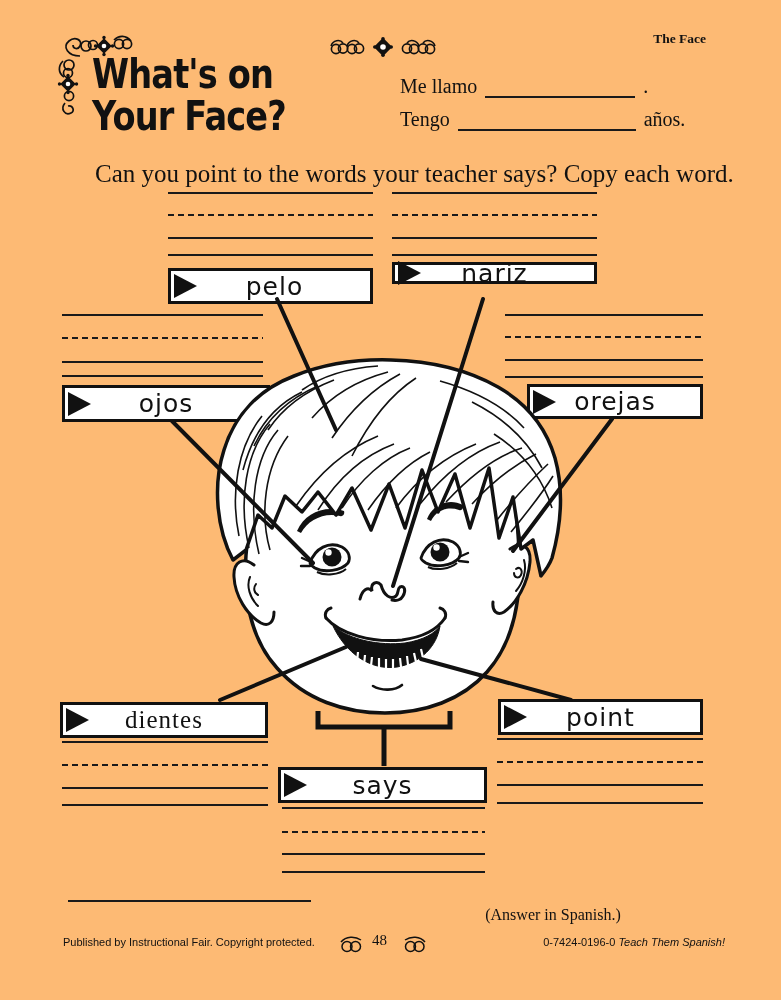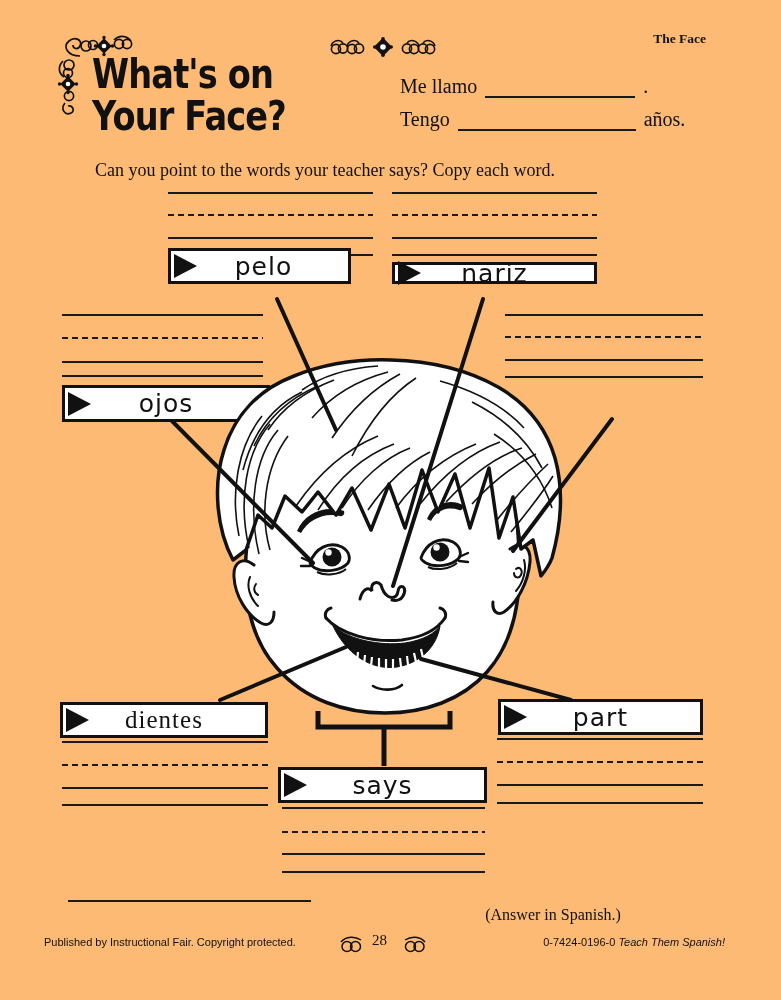--- a/index.html
+++ b/index.html
@@ -12,25 +12,25 @@
   .wordbox{position:absolute;box-sizing:border-box;border:3px solid #111;background:#fff;
            display:flex;align-items:center;justify-content:center;
            font-family:"DejaVu Sans",sans-serif;font-size:25px;letter-spacing:1px;color:#111;}
   .tri{position:absolute;left:3px;top:50%;transform:translateY(-50%);width:0;height:0;
        border-top:12px solid transparent;border-bottom:12px solid transparent;border-left:23px solid #111;}
   .title{position:absolute;left:92px;top:53px;font-family:"DejaVu Sans",sans-serif;font-weight:bold;
          font-size:40px;line-height:42px;letter-spacing:-1px;transform:scaleX(0.84);transform-origin:left top;white-space:nowrap;}
   .nameRow{position:absolute;font-size:20px;display:flex;align-items:flex-end;white-space:nowrap;}
   .blank{display:inline-block;border-bottom:2.5px solid #1a1a1a;height:24px;margin:0 8px;}
   .tagFace{position:absolute;left:600px;top:31px;width:106px;text-align:right;font-weight:bold;font-size:13.5px;}
-  .instr{position:absolute;left:95px;top:160px;font-size:18px;white-space:nowrap;}
+  .instr{position:absolute;left:95px;top:160px;font-size:25px;white-space:nowrap;}
   .question{position:absolute;left:62px;top:882px;font-size:20px;white-space:nowrap;}
   .qblank{display:inline-block;border-bottom:2.5px solid #1a1a1a;height:18px;width:243px;margin-left:6px;}
   .note{position:absolute;left:468px;top:906px;width:170px;text-align:center;font-size:16px;}
-  .footL{position:absolute;left:44px;top:936px;font-size:11px;font-family:"Liberation Sans",sans-serif;}
+  .footL{position:absolute;left:63px;top:936px;font-size:11px;font-family:"Liberation Sans",sans-serif;}
   .footR{position:absolute;right:56px;top:936px;font-size:11px;font-family:"Liberation Sans",sans-serif;}
   .pageNum{position:absolute;left:372px;top:932px;font-size:15px;}
   svg{display:block;}
   .overlay{position:absolute;left:0;top:0;pointer-events:none;}
 </style>
 </head>
 <body>
 
 <div class="page">
 
@@ -136,39 +136,43 @@
   <div class="wline" style="left:497px;top:738px;width:206px;"></div>
   <div class="wline dashed" style="left:497px;top:761px;width:206px;"></div>
   <div class="wline" style="left:497px;top:784px;width:206px;"></div>
   <div class="wline thin" style="left:497px;top:802px;width:206px;"></div>
 
   <div class="wline" style="left:282px;top:807px;width:203px;"></div>
   <div class="wline dashed" style="left:282px;top:831px;width:203px;"></div>
   <div class="wline" style="left:282px;top:853px;width:203px;"></div>
   <div class="wline thin" style="left:282px;top:871px;width:203px;"></div>
 
-  <div class="wordbox" style="left:168px;top:248px;width:183px;height:36px;padding-left:8px;">
+  <div class="wordbox" style="left:168px;top:268px;width:205px;height:36px;padding-left:8px;">
     <span class="tri"></span>
     <span>pelo</span>
   </div>
   <div class="wordbox" style="left:392px;top:262px;width:205px;height:22px;">
     <span class="tri"></span>
     <span>nariz</span>
   </div>
   <div class="wordbox" style="left:62px;top:385px;width:208px;height:37px;">
     <span class="tri"></span>
     <span>ojos</span>
   </div>
+  <div class="wordbox" style="left:527px;top:384px;width:176px;height:35px;">
+    <span class="tri"></span>
+    <span>orejas</span>
+  </div>
   <div class="wordbox" style="left:60px;top:702px;width:208px;height:36px;font-family:Liberation Serif, serif;">
     <span class="tri"></span>
     <span>dientes</span>
   </div>
   <div class="wordbox" style="left:498px;top:699px;width:205px;height:36px;">
     <span class="tri"></span>
-    <span>part</span>
+    <span>point</span>
   </div>
   <div class="wordbox" style="left:278px;top:767px;width:209px;height:36px;">
     <span class="tri"></span>
     <span>says</span>
   </div>
 
   <svg class="overlay" width="781" height="1000" viewBox="0 0 781 1000">
 
     <path d="M 246,555 C 243,600 252,640 277,668 C 305,700 345,713 385,713 C 425,713 462,700 487,672
              C 511,645 522,605 519,552 C 517,500 508,450 488,418 C 462,380 320,378 294,415
@@ -273,21 +277,21 @@
   <div class="note">(Answer in Spanish.)</div>
 
   <div class="footL">Published by Instructional Fair. Copyright protected.</div>
   <svg class="abs" style="left:338px;top:936px;" width="30" height="17" viewBox="0 0 30 17">
     <g stroke="#111" stroke-width="1.5" fill="none">
       <circle cx="9" cy="10.5" r="5"></circle>
         <circle cx="17.5" cy="10.5" r="5"></circle>
       <path d="M3,6 C8,0 17,0 23,4"></path>
     </g>
   </svg>
-  <div class="pageNum">28</div>
+  <div class="pageNum">48</div>
   <svg class="abs" style="left:398px;top:936px;transform:scaleX(-1);" width="30" height="17" viewBox="0 0 30 17">
     <g stroke="#111" stroke-width="1.5" fill="none">
       <circle cx="9" cy="10.5" r="5"></circle>
         <circle cx="17.5" cy="10.5" r="5"></circle>
       <path d="M3,6 C8,0 17,0 23,4"></path>
     </g>
   </svg>
   <div class="footR">
     <span>0-7424-0196-0</span>
     <span style="font-style:italic;">Teach Them Spanish!</span>

